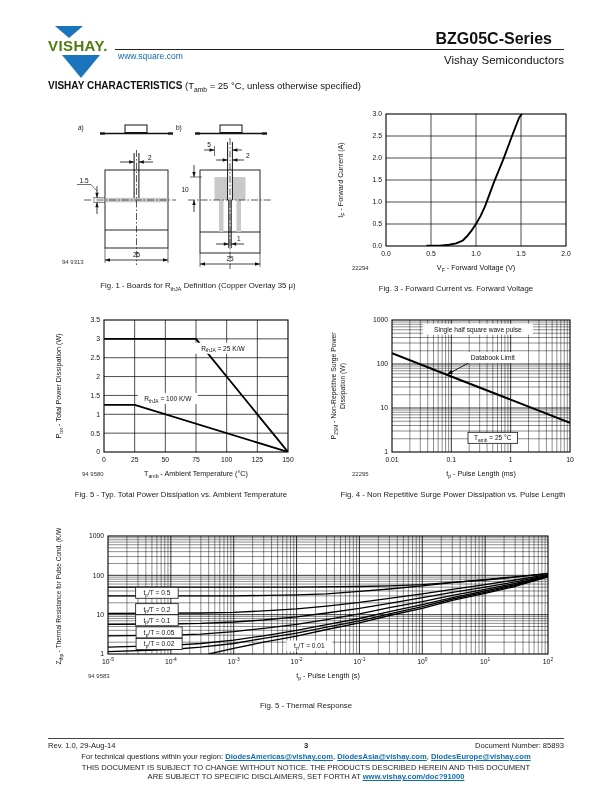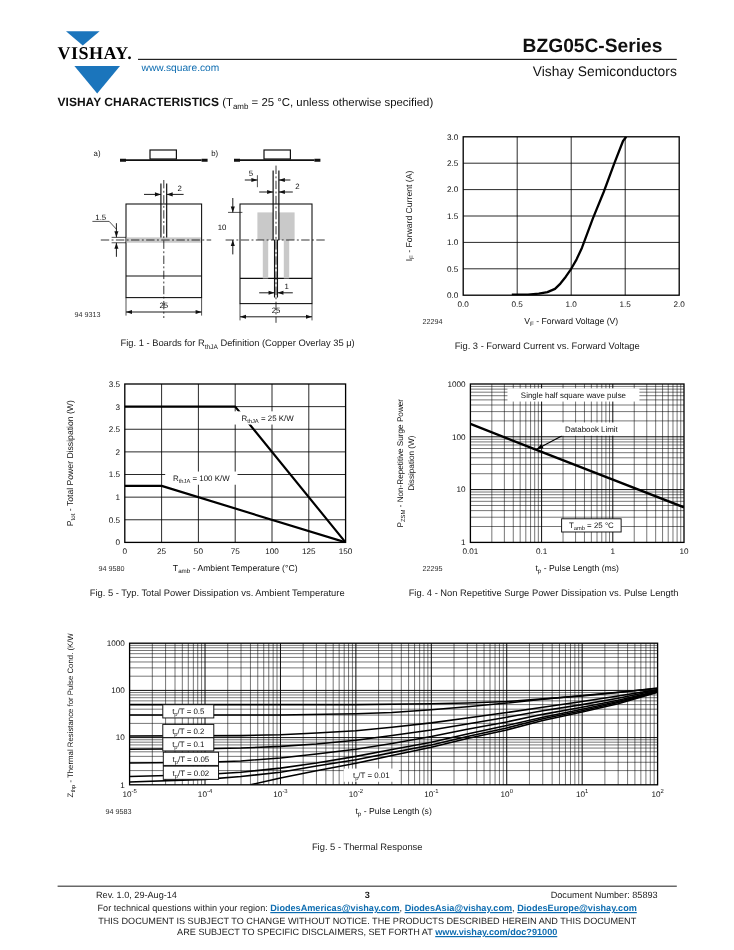--- a/index.html
+++ b/index.html
@@ -1,21 +1,21 @@
 <!DOCTYPE html>
 <html><head>
 <meta charset="utf-8">
 <style>
   html,body{margin:0;padding:0;}
   body{width:612px;height:792px;position:relative;background:#ffffff;
        font-family:"Liberation Sans","DejaVu Sans",sans-serif;color:#1c1c1c;overflow:hidden;}
   
   .logo{position:absolute;left:48px;top:26px;width:72px;}
   .tri-top{width:0;height:0;border-left:14px solid transparent;border-right:14px solid transparent;border-top:12px solid #1b75bc;margin-left:7px;}
-  .logo-word{font-size:15px;font-weight:bold;letter-spacing:.4px;color:#000000;line-height:15px;font-family:Liberation Serif, serif;}
+  .logo-word{font-size:15px;font-weight:bold;letter-spacing:.4px;color:#4d7c0f;line-height:15px;}
   .tri-bottom{width:0;height:0;border-left:19px solid transparent;border-right:19px solid transparent;border-top:23px solid #1b75bc;margin-left:14px;margin-top:2px;}
   .website{position:absolute;left:118px;top:51px;font-size:8.5px;color:#0d6cb0;text-decoration:none;cursor:pointer;}
   .series{position:absolute;right:60px;top:30px;font-size:16px;font-weight:bold;color:#111;}
   .hrule{position:absolute;left:115px;right:48px;top:49px;border-top:1.3px solid #222;}
   .division{position:absolute;right:48px;top:54px;font-size:11.5px;color:#111;}
   .section-line{position:absolute;left:48px;top:80px;font-size:9.5px;color:#111;}
   .sec-bold{font-weight:bold;font-size:10px;}
   
   figure{position:absolute;margin:0;padding:0;}
   figure svg{display:block;}
@@ -25,23 +25,23 @@
   #fig3{left:330px;top:106px;width:252px;}
   #fig2{left:48px;top:312px;width:266px;}
   #fig4{left:322px;top:312px;width:262px;}
   #fig5{left:48px;top:528px;width:516px;}
   #fig5 .fig-caption{margin-top:11px;}
   sub,sup{font-size:70%;}
   
   footer{position:absolute;left:48px;right:48px;top:738px;font-size:7.6px;color:#222;}
   .frule{border-top:1px solid #444;margin-bottom:2px;}
   .frow1{position:relative;height:10px;}
-  .frow1 .fl{position:absolute;left:0;top:0;margin-left:32px;}
+  .frow1 .fl{position:absolute;left:0;top:0;}
   .frow1 .fpage{position:absolute;left:50%;transform:translateX(-50%);top:0;font-weight:bold;}
-  .frow1 .fr{position:absolute;right:16px;top:0;padding-left:37px;}
+  .frow1 .fr{position:absolute;right:0;top:0;padding-left:37px;}
   .frow2,.frow3{text-align:center;margin-top:1px;line-height:9.5px;}
   a.flink{color:#0d6cb0;text-decoration:underline;cursor:pointer;font-weight:bold;}
 </style>
 </head>
 <body>
 
 <header>
   <div class="logo">
     <div class="tri-top"></div>
     <div class="logo-word">VISHAY.</div>

